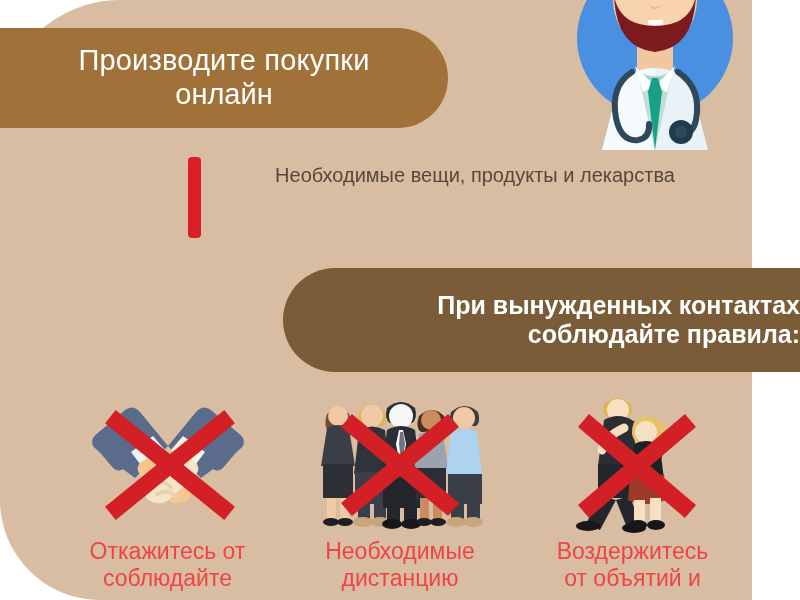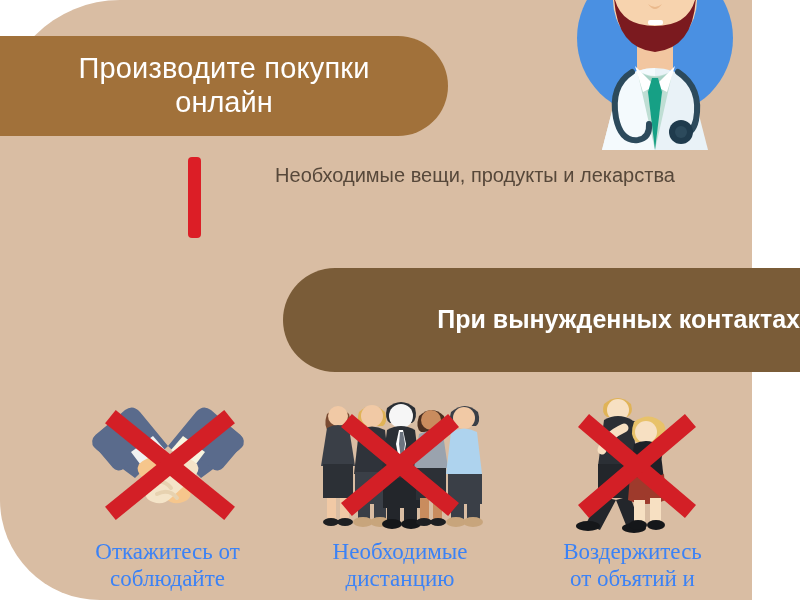--- a/index.html
+++ b/index.html
@@ -21,21 +21,20 @@
     position:absolute;left:600px;top:0;width:152px;height:600px;background:#d9bda3;
   }
 
   
   .banner-top{
     position:absolute;left:0;top:28px;width:448px;height:100px;
     background:#a1713a;
     border-top-right-radius:50px;border-bottom-right-radius:50px;
     display:flex;flex-direction:column;align-items:center;justify-content:center;
     color:#ffffff;
-    margin-top:8px;
   }
   .banner-top .l1{font-size:29px;letter-spacing:.2px;line-height:1.05;font-weight:400;}
   .banner-top .l2{font-size:29px;font-weight:normal;line-height:1.15;margin-top:2px;}
 
   
   .red-bar{
     position:absolute;left:188px;top:157px;width:13px;height:81px;
     background:#dc1e26;border-radius:4px;
   }
   .subtitle{
@@ -58,21 +57,21 @@
   
   .doctor{position:absolute;left:540px;top:-40px;width:230px;height:190px;}
 
   
   .tiles{position:absolute;left:60px;top:392px;width:680px;height:208px;
          display:flex;justify-content:space-between;}
   .tile{width:215px;display:flex;flex-direction:column;align-items:center;}
   .tile .art{width:190px;height:140px;position:relative;}
   .tile .cap{
     margin-top:6px;text-align:center;font-size:23px;line-height:1.18;
-    color:#3b82f6;width:215px;font-family:Liberation Serif, serif;
+    color:#ef4444;width:215px;
   }
   svg{display:block;overflow:visible;}
 </style>
 </head>
 <body>
 
 <div id="poster">
 
   <div class="panel"></div>
   <div class="panel-fill-right"></div>
@@ -113,20 +112,21 @@
     <div class="l1">Производите покупки</div>
     <div class="l2">онлайн</div>
   </div>
 
   <div class="red-bar"></div>
 
   <div class="subtitle">Необходимые вещи, продукты и лекарства</div>
 
   <div class="banner-rules">
     <div class="r1">При вынужденных контактах</div>
+    <div class="r2">соблюдайте правила:</div>
   </div>
 
   <div class="tiles">
 
     <div class="tile">
       <div class="art">
         <svg width="190" height="140" viewBox="0 0 190 140">
 
           <path d="M20 46 L52 18 q8 -6 15 2 L95 54 L62 86 L24 58 q-7 -5 -4 -12z" fill="#5a6b8c"></path>
           <rect x="26" y="30" width="40" height="44" rx="8" transform="rotate(-40 46 52)" fill="#5a6b8c"></rect>

